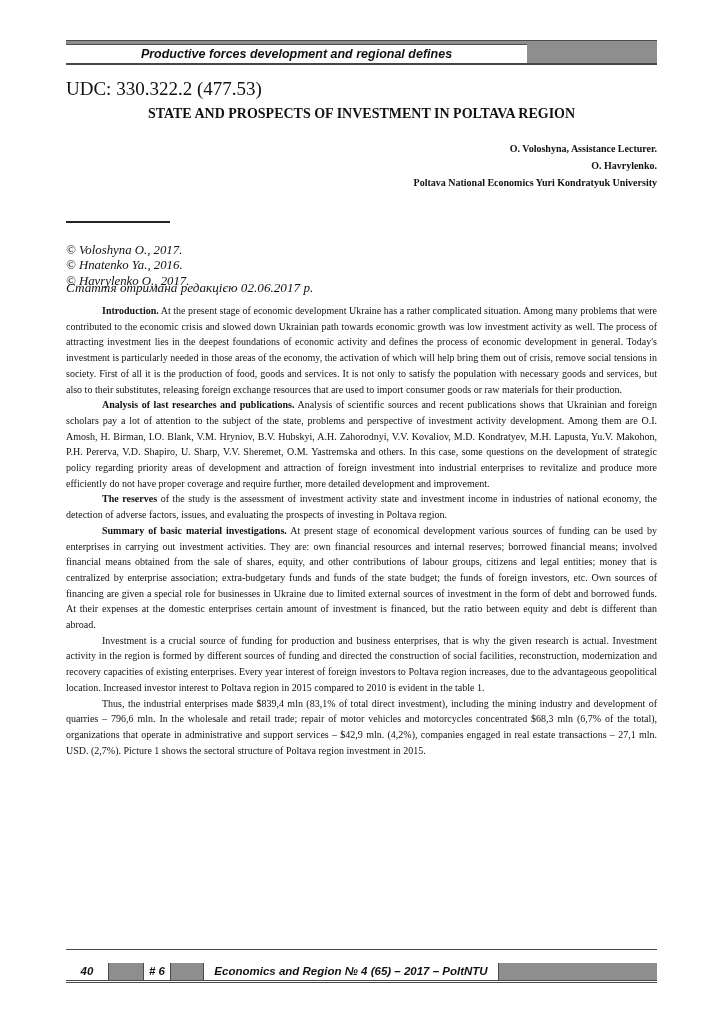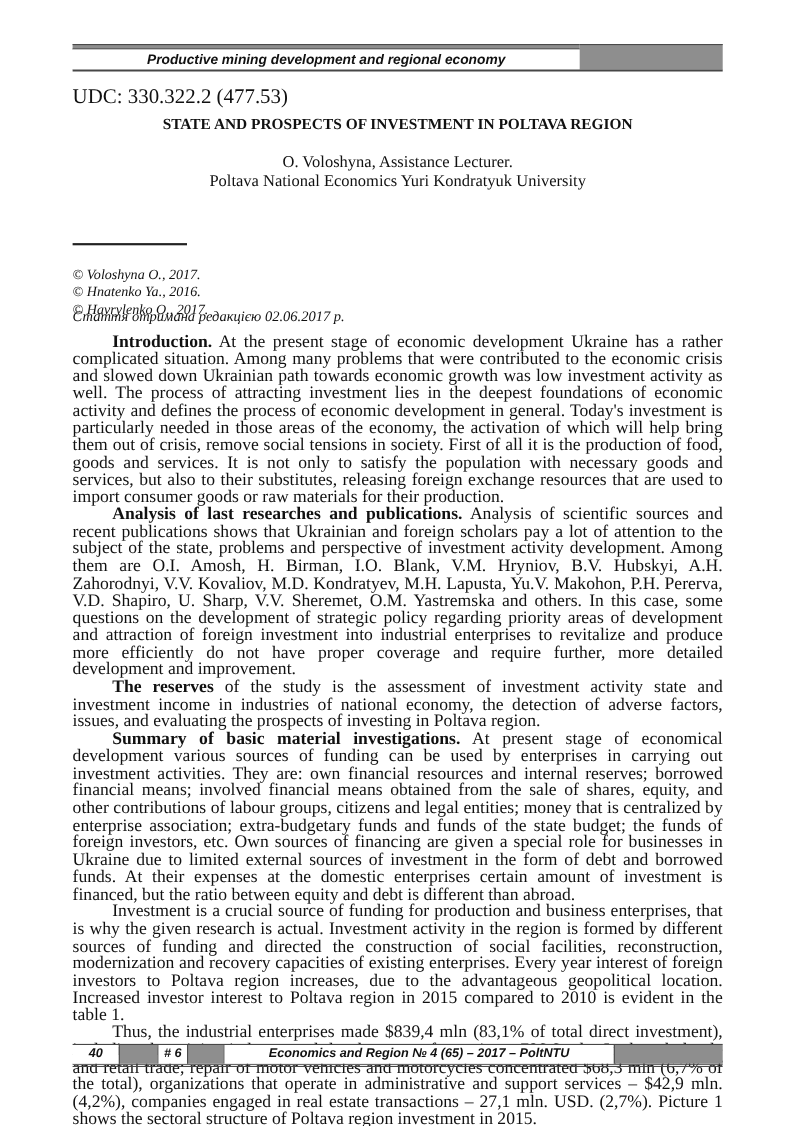--- a/index.html
+++ b/index.html
@@ -39,84 +39,85 @@
   .udc {
     position: absolute; top: 78px; left: 66px;
     font-size: 19px;
   }
   .article-title {
     position: absolute; top: 106px; left: 66px; right: 67px;
     text-align: center; font-weight: bold; font-size: 14px;
   }
   .authors {
     position: absolute; top: 140px; left: 66px; right: 67px;
-    text-align: center; font-weight: normal;
-    font-size: 15px; line-height: 17px;
+    text-align: right; font-weight: bold;
+    font-size: 10px; line-height: 17px;
   }
   .footnote-rule {
     position: absolute; top: 221px; left: 66px;
     width: 104px; border-top: 2px solid #222;
   }
   .copyright {
     position: absolute; top: 243px; left: 66px;
     font-style: italic; font-size: 12.8px; line-height: 15.3px;
   }
   .received {
     position: absolute; top: 280px; left: 66px;
     font-style: italic; font-size: 13.2px;
   }
 
   
   .body-text {
     position: absolute; top: 303px; left: 66px; right: 67px;
-    font-size: 16px; line-height: 15.7px;
+    font-size: 10px; line-height: 15.7px;
     text-align: justify;
   }
   .body-text p { text-indent: 36px; margin: 0; }
 
   
   .journal-foot {
     position: absolute; top: 949px; left: 66px; right: 67px;
     display: flex;
     border-top: 1px solid #474747;
     border-bottom: 3px double #474747;
     font-family: "Liberation Sans", sans-serif;
     font-weight: bold; font-style: italic;
     font-size: 11.5px;
   }
   .foot-cell {
     height: 17px; line-height: 16px; text-align: center;
-    background: #fff; border-left: 1px solid #4a4a4a;
+    background: #fff; border-left: 1px solid #4a4a4a; margin-top: 13px;
   }
   .foot-cell:first-child { border-left: none; }
   .foot-gray { background: #8e8e8e; }
   .fc-page { width: 42px; }
   .fc-g1 { width: 35px; }
   .fc-issue { width: 27px; }
   .fc-g2 { width: 33px; }
-  .fc-journal { width: 355px; }
+  .fc-journal { width: 295px; }
   .fc-g3 { flex: 1 1 auto; }
 </style>
 </head>
 <body>
 
 <div class="journal-head">
   <div class="head-left">
     <div class="head-strip"></div>
-    <div class="head-title">Productive mining development and regional economy</div>
+    <div class="head-title">Productive forces development and regional defines</div>
   </div>
   <div class="head-gray-block"></div>
 </div>
 
 <div class="udc">UDC: 330.322.2 (477.53)</div>
 
 <h1 class="article-title">STATE AND PROSPECTS OF INVESTMENT IN POLTAVA REGION</h1>
 
 <div class="authors">
   <div>O. Voloshyna, Assistance Lecturer.</div>
+  <div>O. Havrylenko.</div>
   <div>Poltava National Economics Yuri Kondratyuk University</div>
 </div>
 
 <div class="footnote-rule"></div>
 
 <div class="copyright">
   <div>© Voloshyna O., 2017.</div>
   <div>© Hnatenko Ya., 2016.</div>
   <div>© Havrylenko O., 2017.</div>
 </div>

